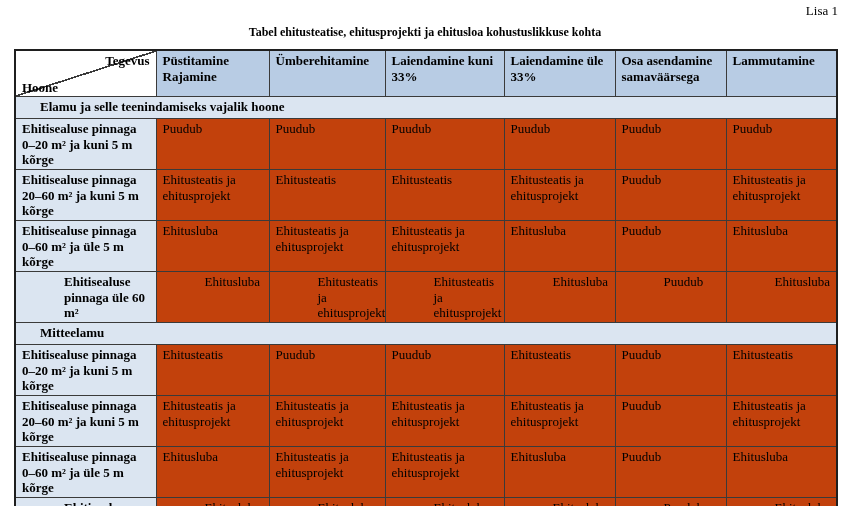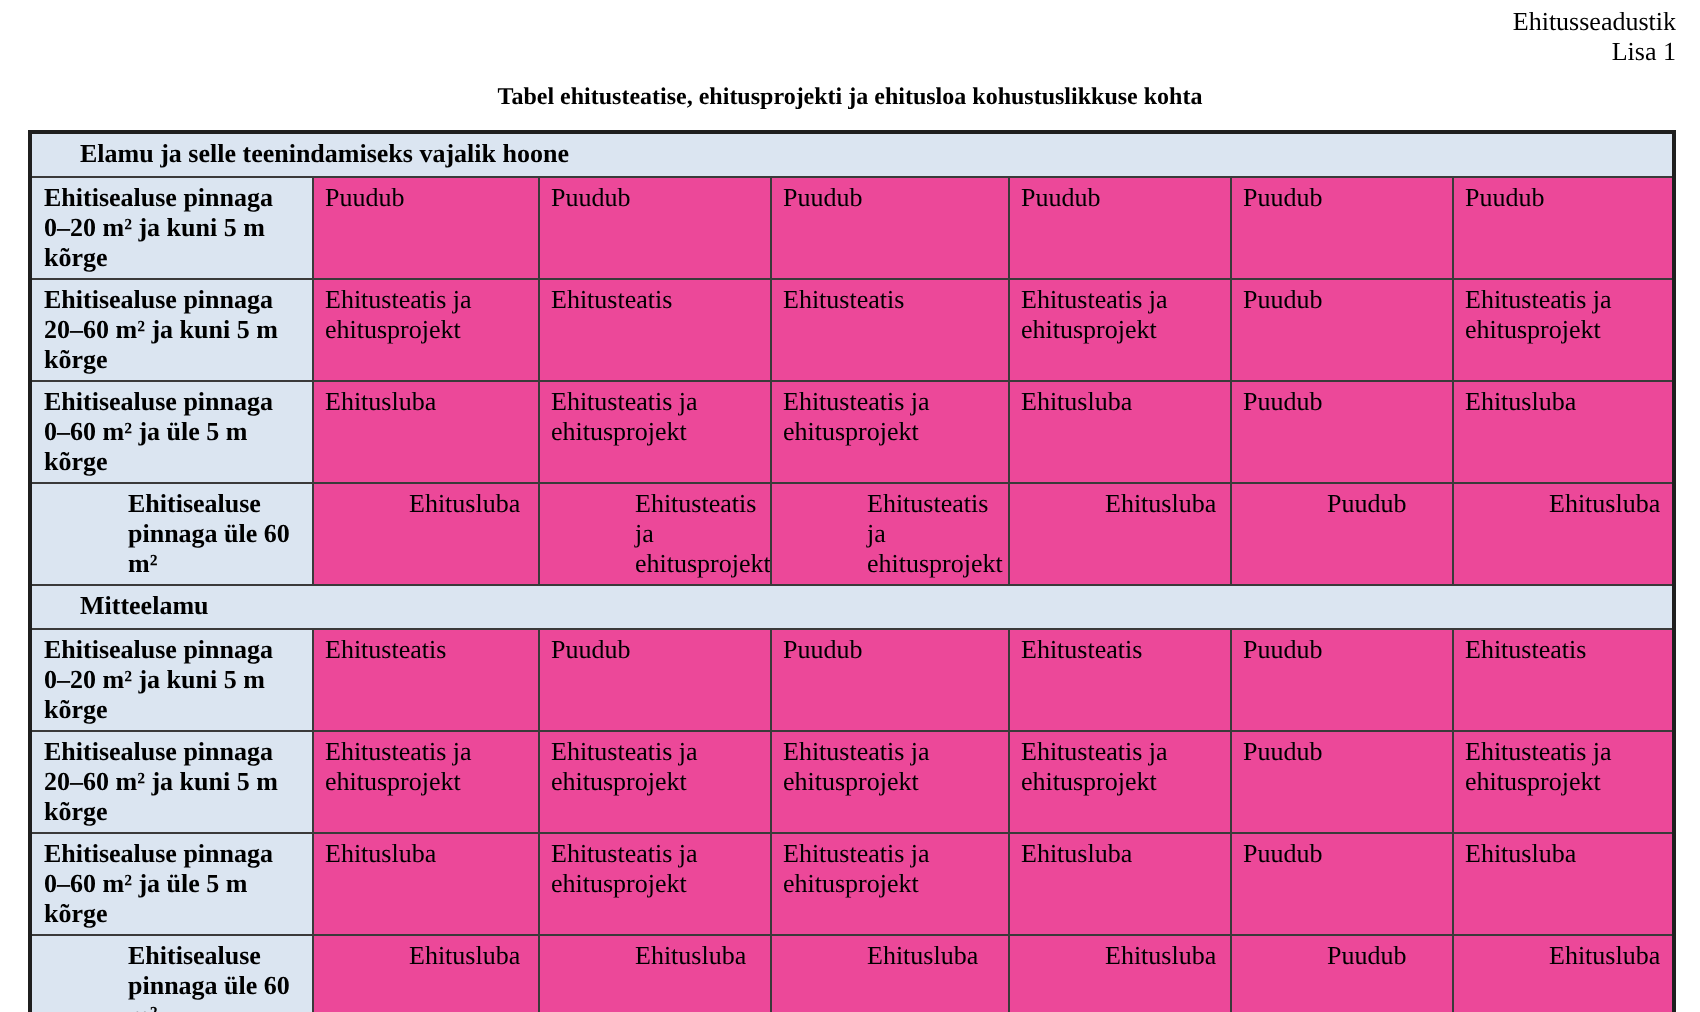--- a/index.html
+++ b/index.html
@@ -82,50 +82,62 @@
     font-weight: bold;
     padding-left: 24px;
     height: 17px;
   }
   th.row-header {
     background: #dbe5f1;
     font-weight: bold;
     margin-top: 12px;
   }
   td.data-cell {
-    background: #ec4899;
+    background: #c2410c;
     font-weight: normal;
   }
   tr.r-tall th, tr.r-tall td { height: 41px; }
   tr.r-short th, tr.r-short td { height: 27px; padding-left: 48px; }
 </style>
 </head>
 <body>
 
 <div class="page">
 
   <div class="doc-ref">
-    <div>Ehitusseadustik</div>
     <div>Lisa 1</div>
   </div>
 
   <div class="doc-title">Tabel ehitusteatise, ehitusprojekti ja ehitusloa kohustuslikkuse kohta</div>
 
   <table class="matrix">
     <colgroup>
       <col class="c0">
         <col class="c1">
         <col class="c2">
         <col class="c3">
         <col class="c4">
         <col class="c5">
         <col class="c6">
     </colgroup>
 
     <tbody>
+        <tr class="r-tall">
+      <th class="corner-cell">
+        <span class="corner-top">Tegevus</span>
+        <span class="corner-bottom">Hoone</span>
+      </th>
+      <th class="col-header">Püstitamine
+Rajamine</th>
+      <th class="col-header">Ümberehitamine</th>
+      <th class="col-header">Laiendamine kuni 33%</th>
+      <th class="col-header">Laiendamine üle 33%</th>
+      <th class="col-header">Osa asendamine samaväärsega</th>
+      <th class="col-header">Lammutamine</th>
+    </tr>
 
     <tr>
       <td class="section-cell" colspan="7">Elamu ja selle teenindamiseks vajalik hoone</td>
     </tr>
 
     <tr class="r-tall">
       <th class="row-header">Ehitisealuse pinnaga 0–20 m² ja kuni 5 m kõrge</th>
       <td class="data-cell">Puudub</td>
       <td class="data-cell">Puudub</td>
       <td class="data-cell">Puudub</td>

